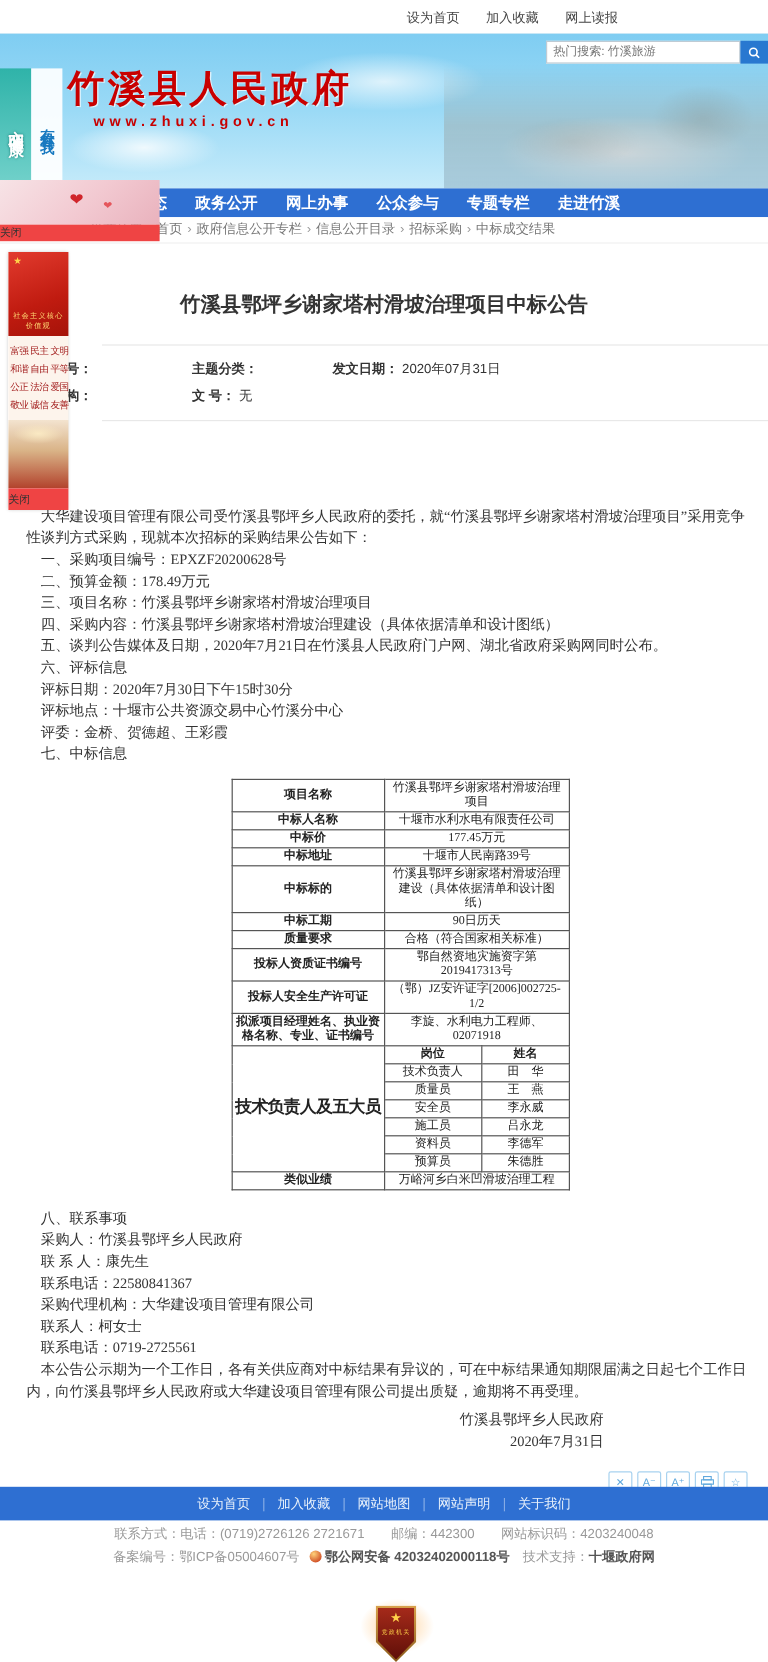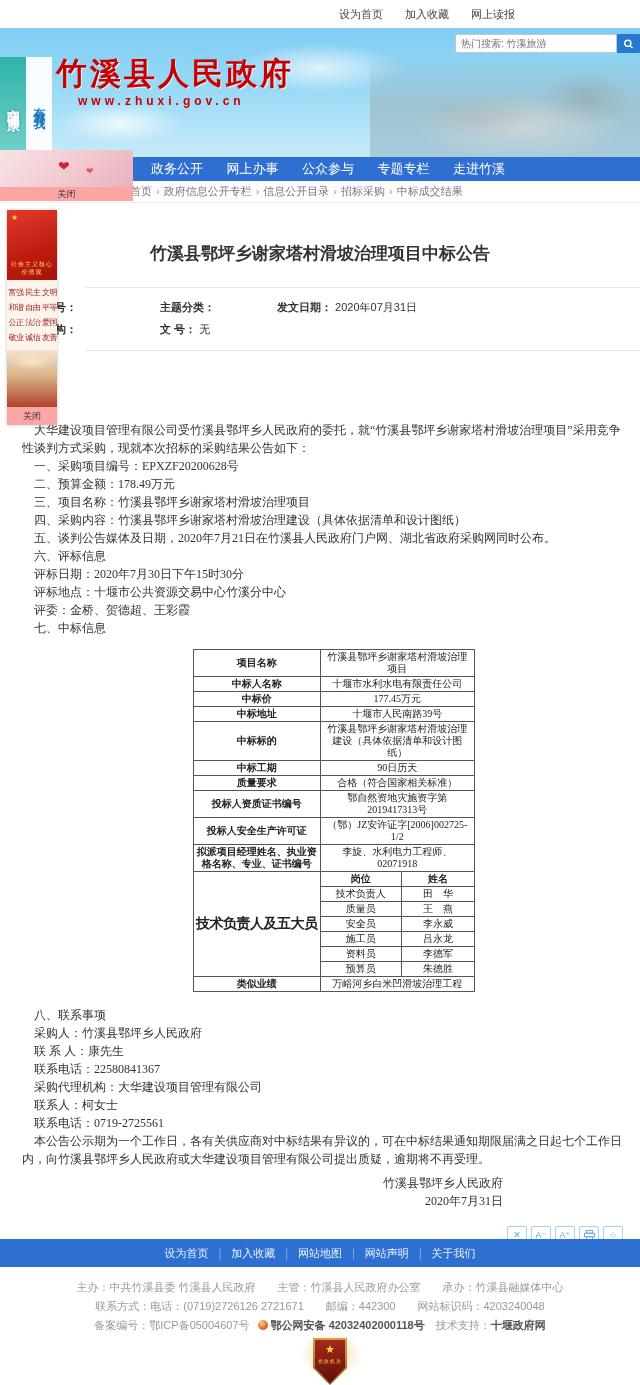--- a/index.html
+++ b/index.html
@@ -34,42 +34,42 @@
              text-shadow:1px 1px 0 rgba(255,255,255,.7);}
   .site-url{font-size:12px;font-weight:bold;letter-spacing:4px;margin-top:4px;padding-left:22px;}
   .search{position:absolute;left:455px;top:6px;width:185px;height:19px;display:flex;}
   .search input{flex:1;width:140px;height:17px;border:1px solid #bfcbd4;background:#fff;
                 font-size:10px;color:#666;padding:0 5px;outline:none;}
   .search .btn{width:23px;height:19px;background:#2878d0;border:none;display:flex;
                align-items:center;justify-content:center;cursor:pointer;}
 
   
   .nav{position:absolute;top:157px;left:0;width:640px;height:24px;background:#2e6fd2;display:flex;}
-  .nav-item{width:75.5px;text-align:left;line-height:24px;font-size:13px;font-weight:normal;
+  .nav-item{width:75.5px;text-align:center;line-height:24px;font-size:13px;font-weight:bold;
             color:#fff;cursor:pointer;}
 
   
   .breadcrumb{position:absolute;top:181px;left:0;width:640px;height:21px;line-height:21px;
               font-size:11px;color:#777;padding-left:75px;box-sizing:border-box;background:#fff;}
   .breadcrumb .crumb{cursor:pointer;}
   .breadcrumb .sep{margin:0 4px;color:#999;}
 
   
   .ad-health{position:absolute;left:0;top:57px;z-index:40;}
   .ad-health .slog{display:flex;width:52px;height:93px;}
   .ad-health .col1{width:26px;background:linear-gradient(180deg,#2fb3a9,#6fd0c9);
       color:#fff;font-weight:bold;font-size:13px;writing-mode:vertical-rl;letter-spacing:3px;
       display:flex;align-items:center;justify-content:center;text-shadow:0 0 2px #1a7f7a;}
   .ad-health .col2{width:26px;background:rgba(255,255,255,.92);color:#1879c0;font-weight:bold;
       font-size:12px;writing-mode:vertical-rl;letter-spacing:3px;display:flex;align-items:center;justify-content:center;}
   .ad-health .photo{width:133px;height:37px;position:relative;
       background:linear-gradient(135deg,#f7e3e6 0%,#f2c9d1 55%,#e9b2bd 100%);}
   .ad-health .photo .h1{position:absolute;left:58px;top:8px;color:#d0252b;font-size:14px;}
   .ad-health .photo .h2{position:absolute;left:86px;top:16px;color:#e5565c;font-size:9px;}
-  .ad-close{background:#fca5a5;color:#333;font-size:9px;text-align:center;cursor:pointer;}
+  .ad-close{background:#ef4444;color:#333;font-size:9px;cursor:pointer;}
   .ad-health .ad-close{width:133px;height:14px;line-height:14px;}
 
   .ad-values{position:absolute;left:7px;top:210px;width:50px;z-index:40;box-shadow:0 0 3px rgba(0,0,0,.25);}
   .ad-values .top{height:70px;background:linear-gradient(160deg,#e23b2e 0%,#c01b10 60%,#a51309 100%);
       position:relative;color:#ffd873;display:flex;align-items:flex-end;justify-content:center;}
   .ad-values .top .star{position:absolute;left:4px;top:3px;color:#ffd24a;font-size:8px;}
   .ad-values .top .hdr{font-size:6px;letter-spacing:1px;padding:0 2px 4px;text-align:center;line-height:8px;}
   .ad-values .lines{background:#fdf4ec;padding:5px 0;}
   .ad-values .lines div{font-size:8px;font-weight:normal;color:#a21c1c;text-align:right;line-height:15px;
       letter-spacing:-0.5px;white-space:nowrap;}
@@ -357,21 +357,20 @@
     <span class="lnk">加入收藏</span>
       <span class="sep">｜</span>
     <span class="lnk">网站地图</span>
       <span class="sep">｜</span>
     <span class="lnk">网站声明</span>
       <span class="sep">｜</span>
     <span class="lnk">关于我们</span>
   </div>
 
   <div class="footer-info">
-    <div class="ln first">主办：中共竹溪县委 竹溪县人民政府　　主管：竹溪县人民政府办公室　　承办：竹溪县融媒体中心</div>
     <div class="ln">联系方式：电话：(0719)2726126 2721671　　邮编：442300　　网站标识码：4203240048</div>
     <div class="ln">
       <span>备案编号：鄂ICP备05004607号</span><i class="mini-emb"></i><b>鄂公网安备 42032402000118号</b>　<span>技术支持：</span><b>十堰政府网</b>
     </div>
   </div>
 
   <div class="badge-glow"></div>
   <div class="badge">
     <div class="badge-in">
       <span class="star">★</span>

